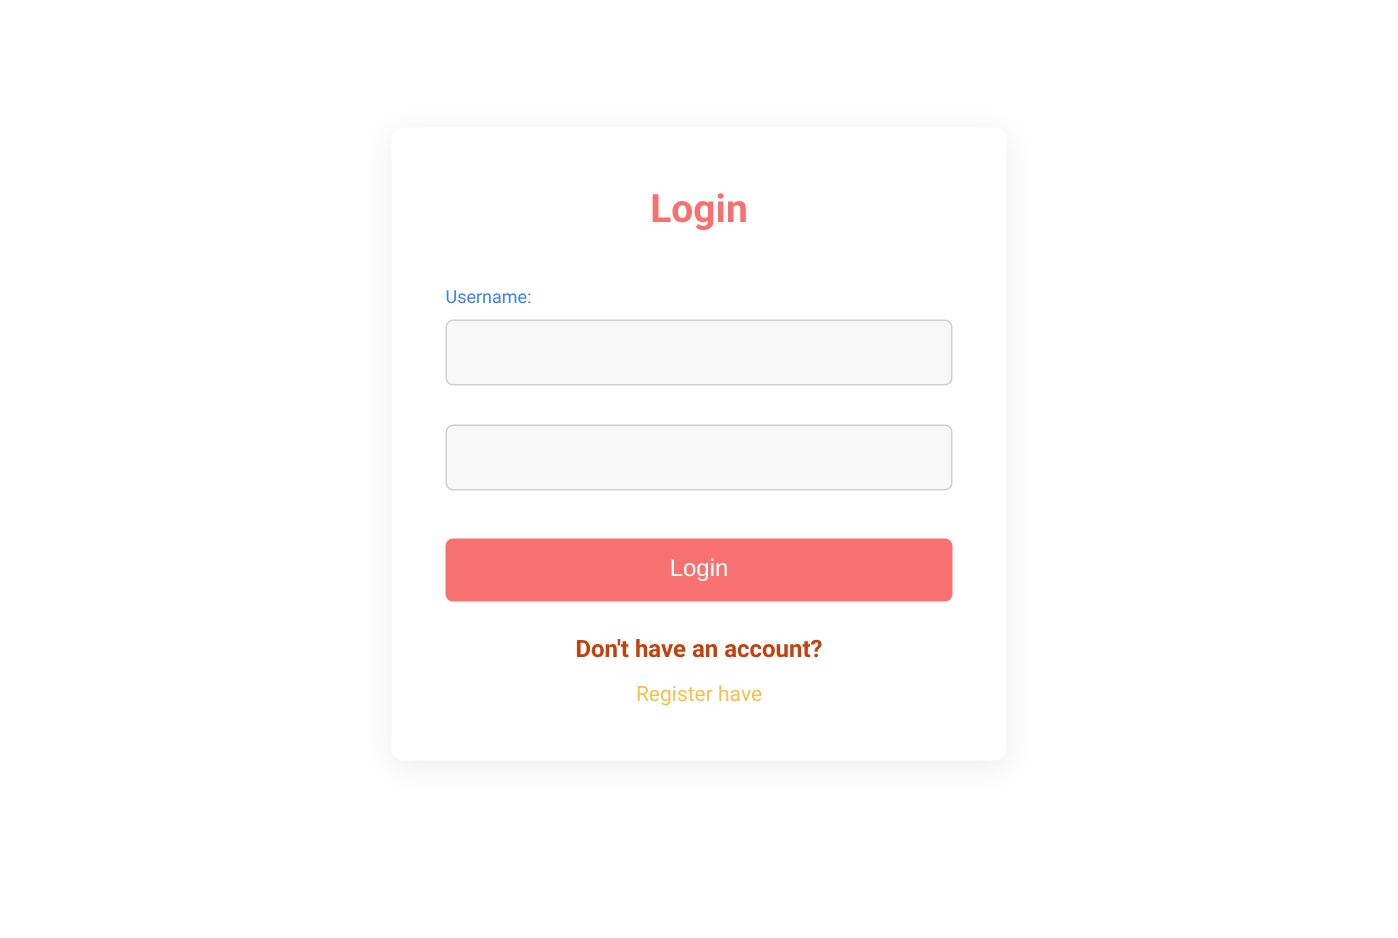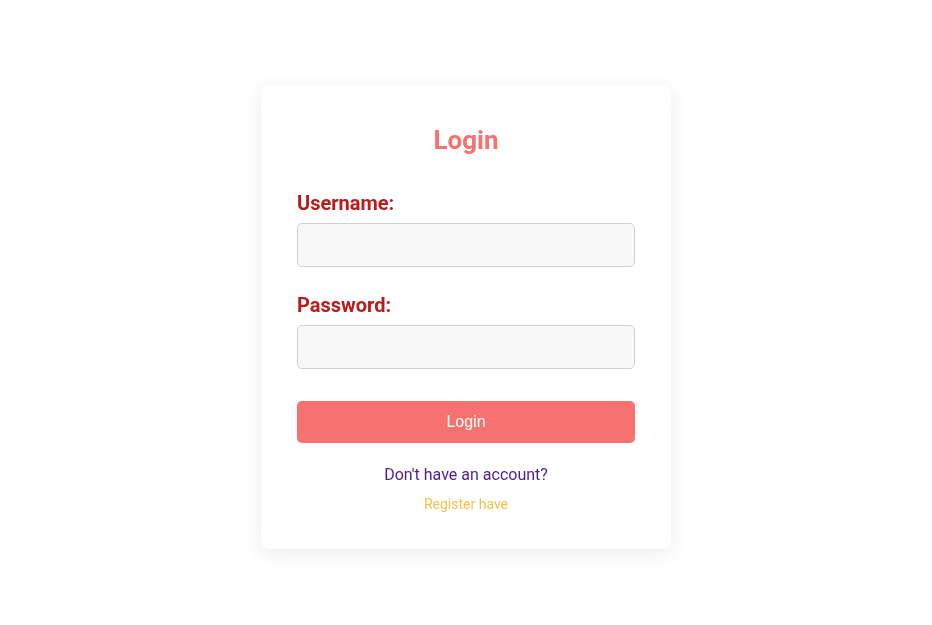--- a/index.html
+++ b/index.html
@@ -35,23 +35,23 @@
       margin-bottom: 36px;
     }
 
     .form-group {
       text-align: left;
       margin-bottom: 26px;
     }
 
     .form-label {
       display: block;
-      font-weight: 700;
-      font-size: 20px;
-      color: #b91c1c;
+      font-weight: 400;
+      font-size: 12px;
+      color: #3b82f6;
       margin-bottom: 8px;
     }
 
     .form-input {
       width: 100%;
       height: 44px;
       padding: 8px 12px;
       font-size: 15px;
       background: #f8f8f8;
       border: 1px solid #d0d0d0;
@@ -68,22 +68,23 @@
       border-radius: 5px;
       font-size: 16px;
       font-weight: 400;
       cursor: pointer;
       margin-top: 6px;
       margin-bottom: 22px;
     }
 
     .prompt-text {
       font-size: 16px;
-      color: #4c1d95;
+      color: #c2410c;
       margin-bottom: 10px;
+      font-weight: bold;
     }
 
     .register-link {
       font-size: 14px;
       color: #f5c04e;
       text-decoration: none;
       cursor: pointer;
     }
   </style>
 </head>
@@ -91,21 +92,20 @@
 
 <div class="login-card">
   <h1 class="login-title">Login</h1>
 
   <div class="form-group">
     <label class="form-label">Username:</label>
     <input type="text" class="form-input" value="" style="">
   </div>
 
   <div class="form-group">
-    <label class="form-label">Password:</label>
     <input type="password" class="form-input" value="" style="">
   </div>
 
   <button class="login-button">Login</button>
 
   <p class="prompt-text">Don't have an account?</p>
   <a class="register-link">Register have</a>
 </div>
 
 </body></html>

